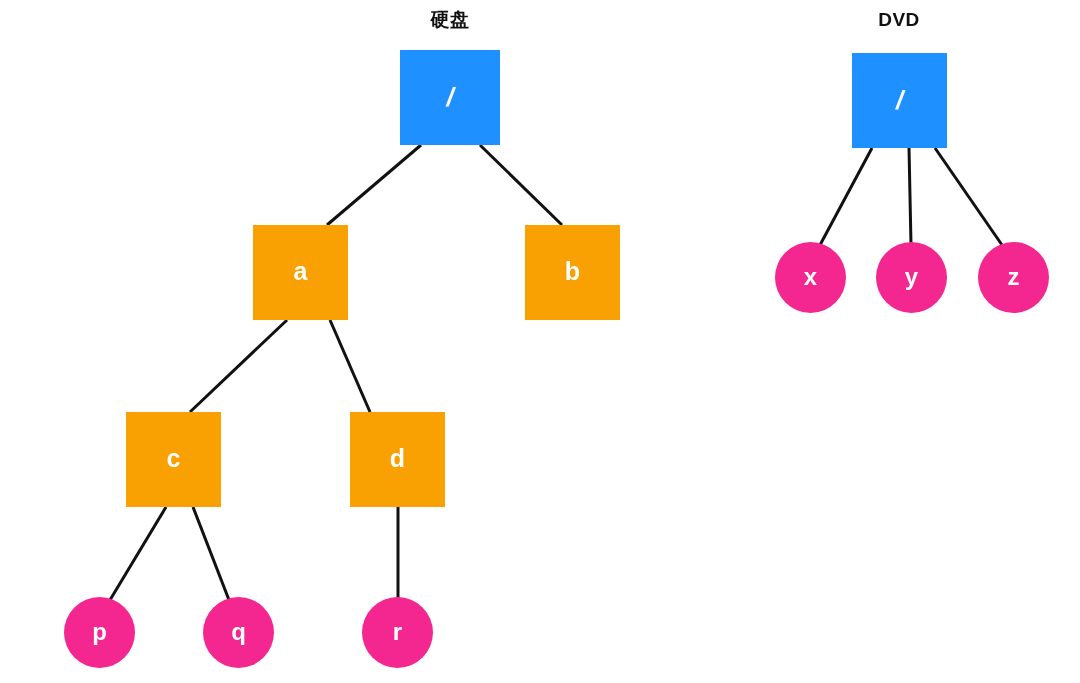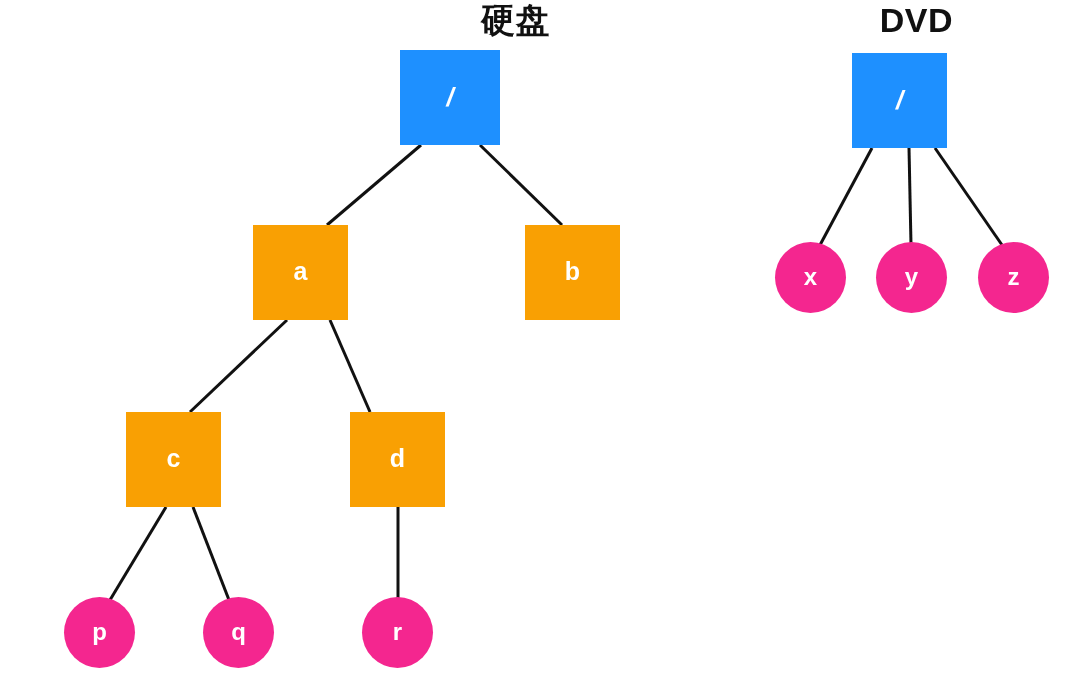--- a/index.html
+++ b/index.html
@@ -22,24 +22,24 @@
   #edges {
     position: absolute;
     left: 0;
     top: 0;
     width: 1080px;
     height: 683px;
     pointer-events: none;
   }
   .tree-title {
     position: absolute;
-    font-size: 34px;
+    font-size: 19px;
     font-weight: 700;
     color: #111111;
-    text-align: right;
+    text-align: center;
     white-space: nowrap;
     line-height: 32px;
     letter-spacing: 0.5px;
   }
   .node {
     position: absolute;
     display: flex;
     align-items: center;
     justify-content: center;
     color: #ffffff;
@@ -112,15 +112,15 @@
       </div>
       <div class="node node-circle" style="left: 876px; top: 242px; width: 71px; height: 71px; background: rgb(244, 38, 143);">
         <span class="node-label" style="font-size: 24px; color: rgb(255, 255, 255);">y</span>
       </div>
       <div class="node node-circle" style="left: 978px; top: 242px; width: 71px; height: 71px; background: rgb(244, 38, 143);">
         <span class="node-label" style="font-size: 24px; color: rgb(255, 255, 255);">z</span>
       </div>
     </div>
   <div id="titles-layer">
       <div class="tree-title" style="left: 350px; top: 4px; width: 200px; color: rgb(17, 17, 17);">硬盘</div>
-      <div class="tree-title" style="left: 753px; top: 4px; width: 200px; color: rgb(17, 17, 17);">DVD</div>
+      <div class="tree-title" style="left: 799px; top: 4px; width: 200px; color: rgb(17, 17, 17);">DVD</div>
     </div>
 </div>
 
 </body></html>

